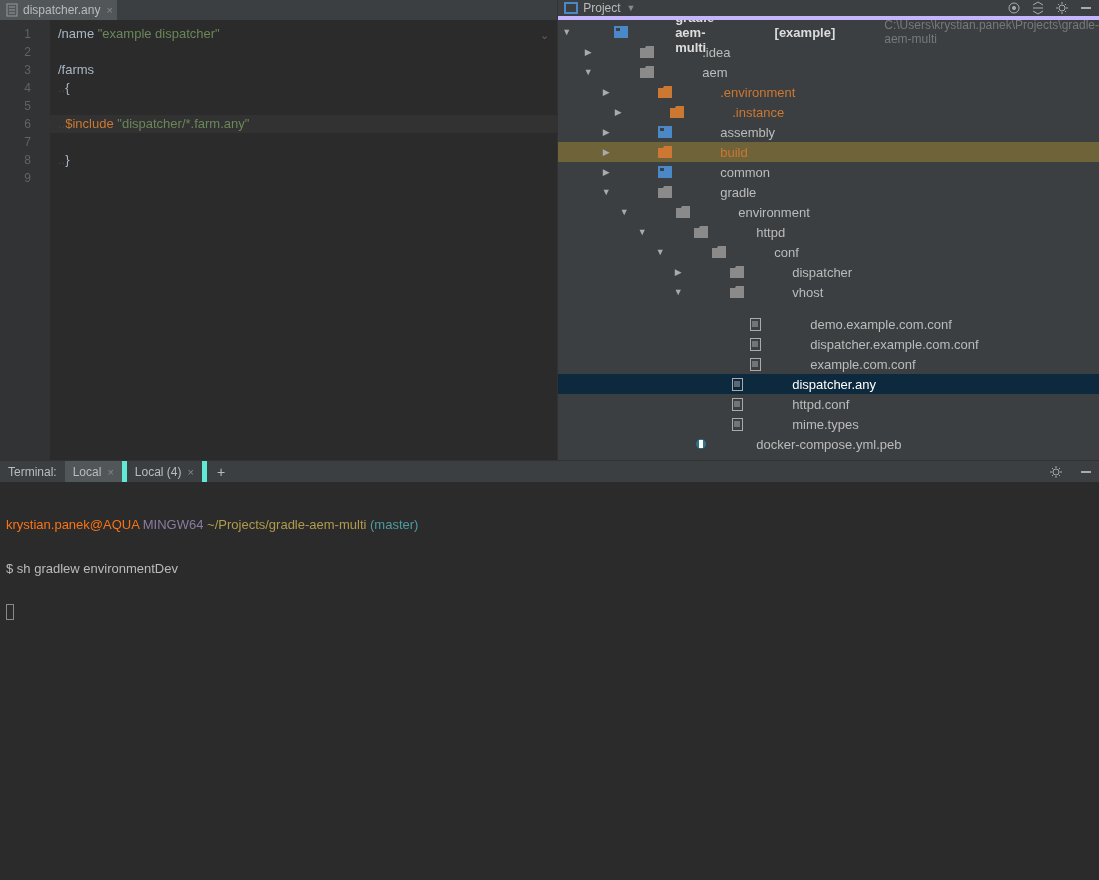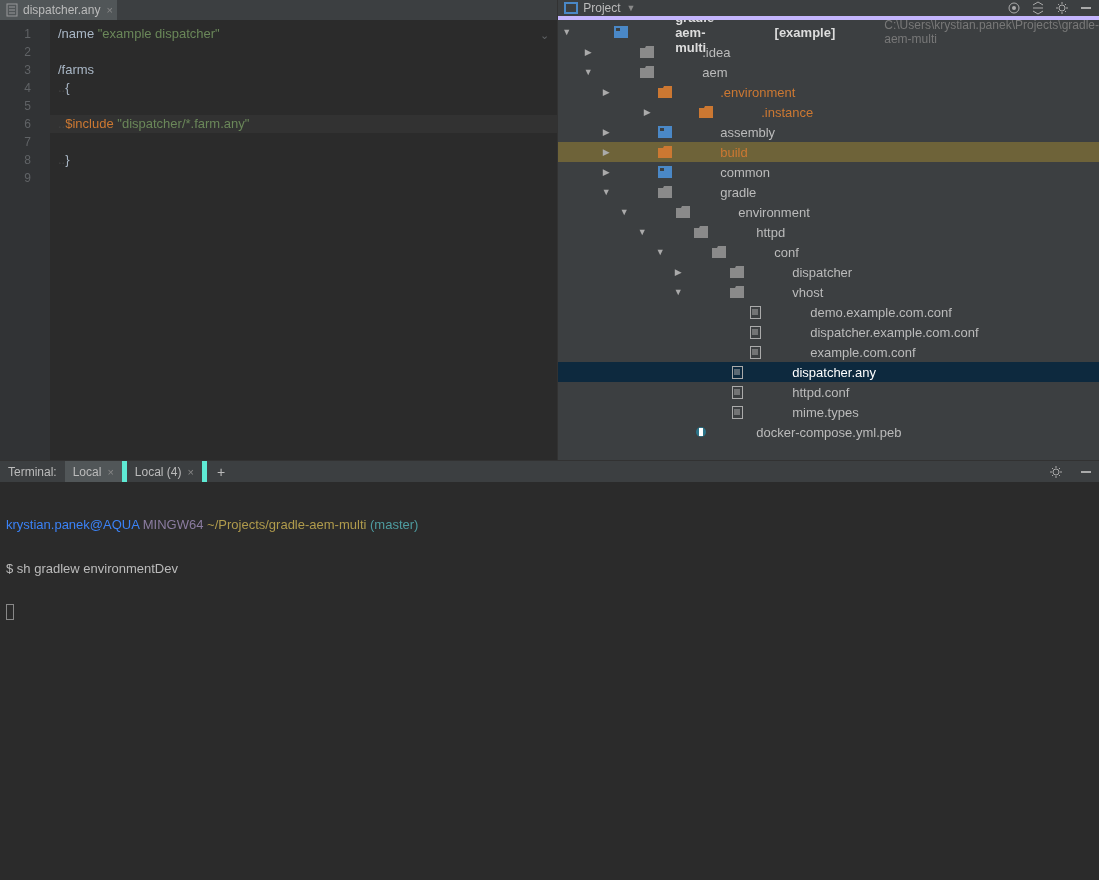--- a/index.html
+++ b/index.html
@@ -49,21 +49,21 @@
 
 .term-head { height:22px; background:#3c3f41; border-top:1px solid #323232; display:flex; align-items:center; font-size:12px; color:#bbb; }
 .term-head .lbl { padding:0 8px; }
 .ttab { height:22px; padding:0 8px; display:flex; align-items:center; border-right:5px solid #5eead4; }
 .ttab.active { background:#515658; }
 .ttab .close { margin-left:6px; color:#888; font-size:11px; }
 .term-head .plus { padding:0 10px; font-size:14px; color:#bbb; cursor:pointer; }
 .term-head .spacer { flex:1; }
 .term-head .act { margin-left:10px; color:#aaa; font-size:14px; cursor:pointer; padding-right:6px; }
 .term-body { flex:1; background:#2b2b2b; padding:10px 6px; font-family:Consolas,monospace; font-size:13px; line-height:22px; color:#bbb; white-space:pre; }
-.tgreen { color:#3b82f6; }
+.tgreen { color:#f97316; }
 .tpurple { color:#8b7ca0; }
 .tyellow { color:#b09b4c; }
 .tcyan { color:#4e9ca0; }
 .cursor { display:inline-block; width:8px; height:16px; border:1px solid #888; vertical-align:text-bottom; }
 
 svg { display:block; }
 </style>
 </head>
 <body>
 
@@ -179,21 +179,21 @@
         </div>
         <div class="trow" style="padding-left: 40px;">
           <span class="twist collapsed"></span>
           <span class="nicon">
             <svg width="14" height="12">
               <path d="M0 2 L5 2 L6 0 L14 0 L14 12 L0 12 Z" fill="#cc7832"></path>
             </svg>
           </span>
           <span class="nlabel orange">.environment</span>
         </div>
-        <div class="trow" style="padding-left: 52px; margin-left: 29px;">
+        <div class="trow" style="padding-left: 52px;">
           <span class="twist collapsed"></span>
           <span class="nicon">
             <svg width="14" height="12">
               <path d="M0 2 L5 2 L6 0 L14 0 L14 12 L0 12 Z" fill="#cc7832"></path>
             </svg>
           </span>
           <span class="nlabel orange">.instance</span>
         </div>
         <div class="trow" style="padding-left: 40px;">
           <span class="twist collapsed"></span>
@@ -271,21 +271,21 @@
         </div>
         <div class="trow" style="padding-left: 112px;">
           <span class="twist expanded"></span>
           <span class="nicon">
             <svg width="14" height="12">
               <path d="M0 2 L5 2 L6 0 L14 0 L14 12 L0 12 Z" fill="#8a8a8a"></path>
             </svg>
           </span>
           <span class="nlabel">vhost</span>
         </div>
-        <div class="trow" style="padding-left: 130px;">
+        <div class="trow" style="padding-left: 130px; margin-top: 12px;">
           <span class="twist none"></span>
           <span class="nicon">
             <svg width="11" height="13">
               <rect x="0.5" y="0.5" width="10" height="12" fill="none" stroke="#aaa"></rect>
               <line x1="2" y1="4" x2="8" y2="4" stroke="#aaa"></line>
               <line x1="2" y1="6" x2="8" y2="6" stroke="#aaa"></line>
               <line x1="2" y1="8" x2="8" y2="8" stroke="#aaa"></line>
             </svg>
           </span>
           <span class="nlabel">demo.example.com.conf</span>

